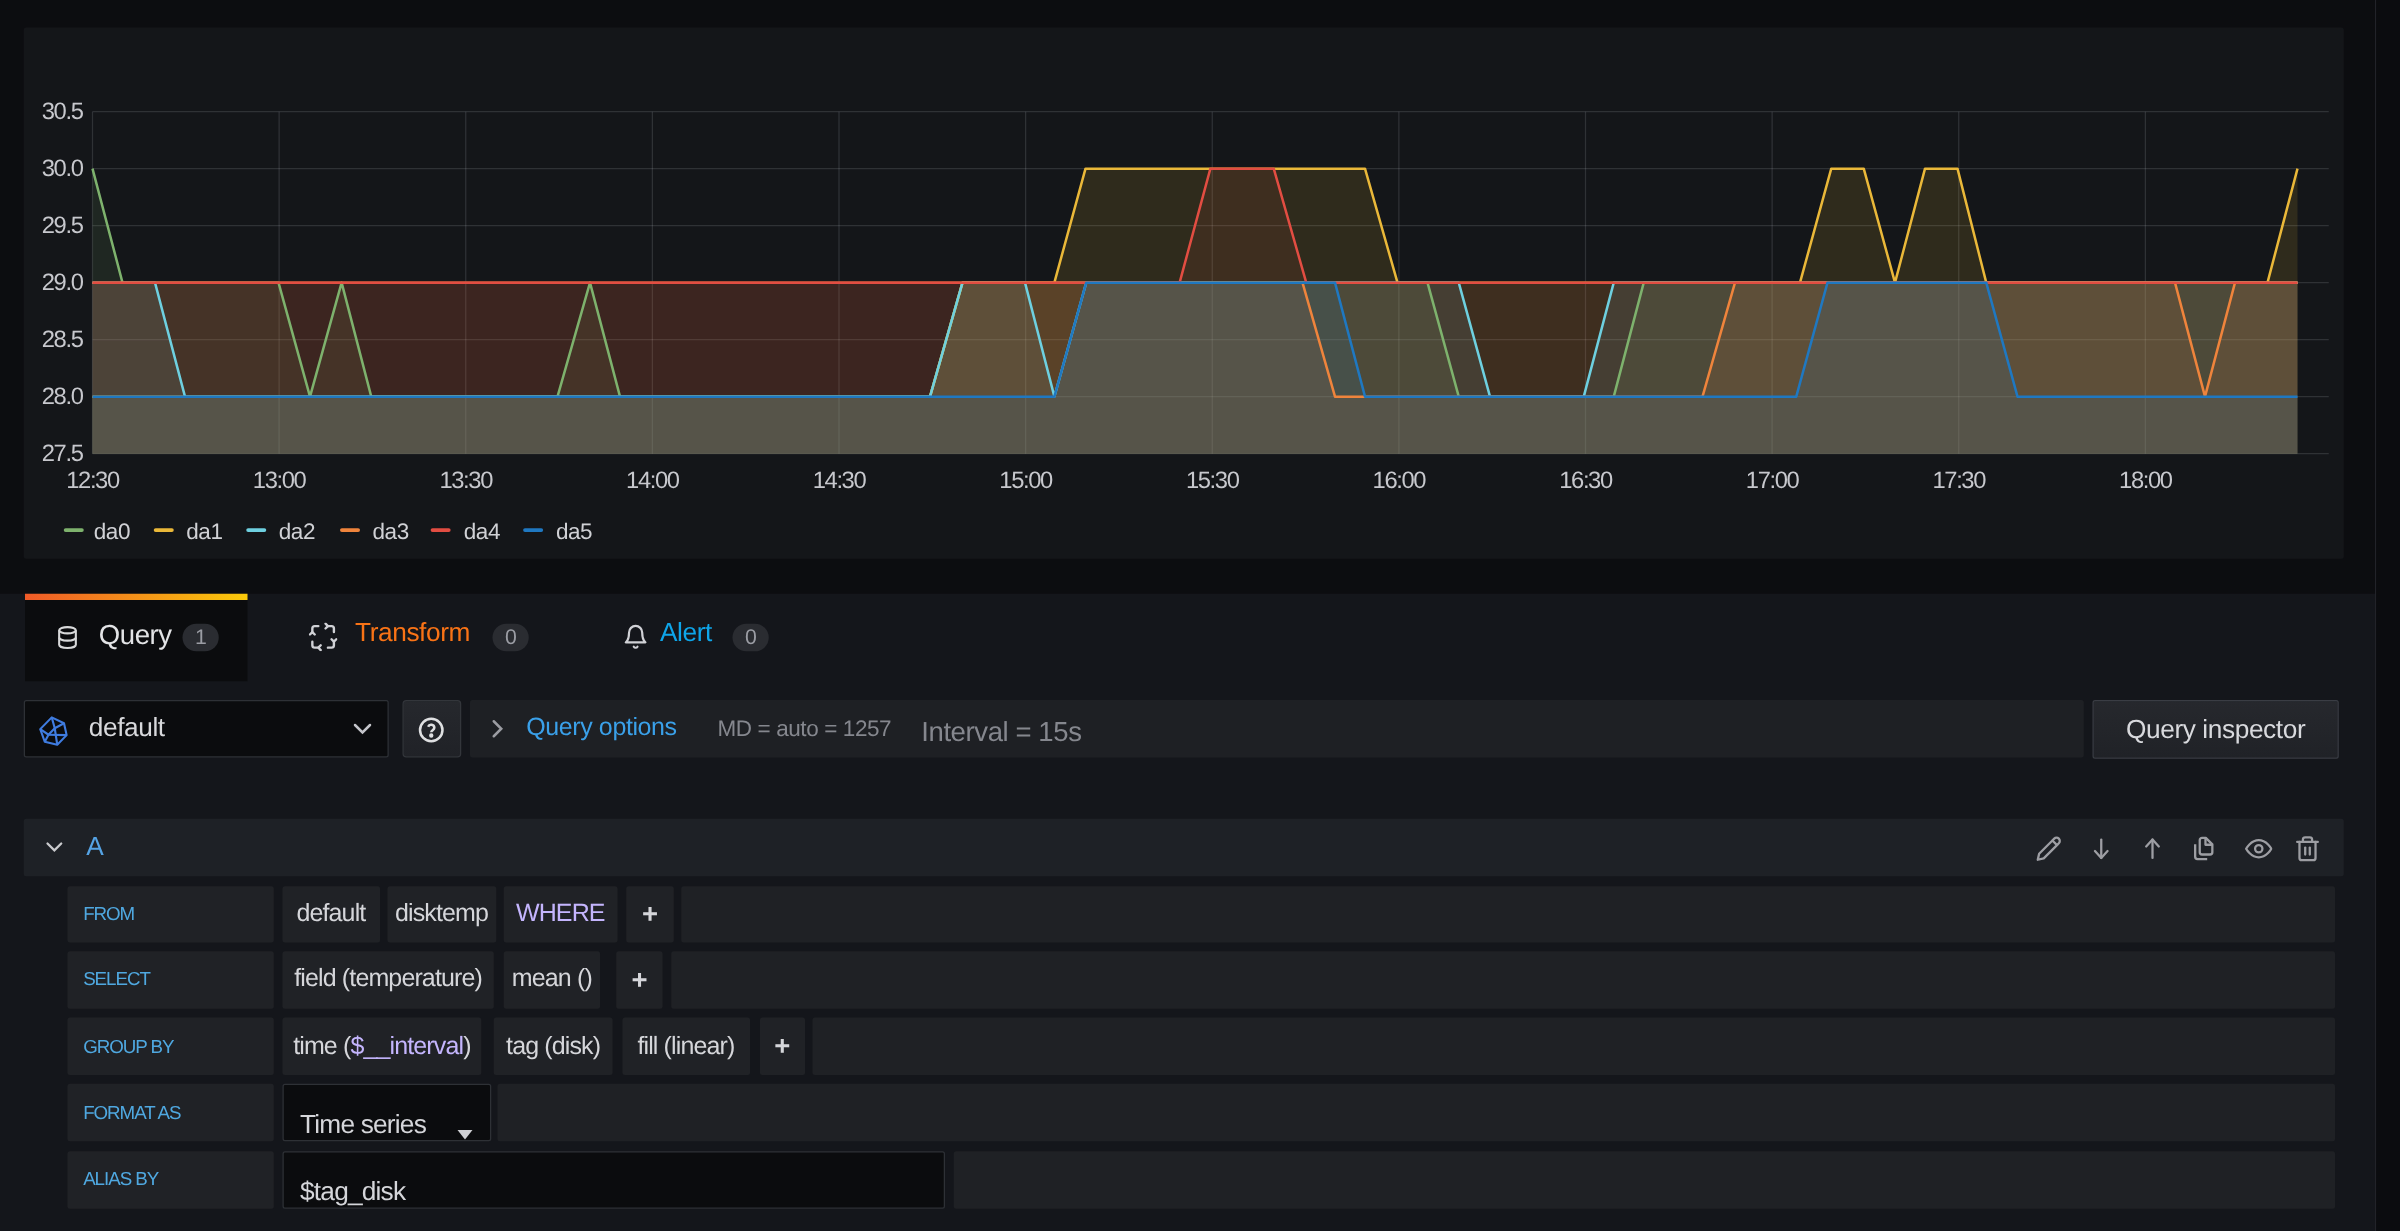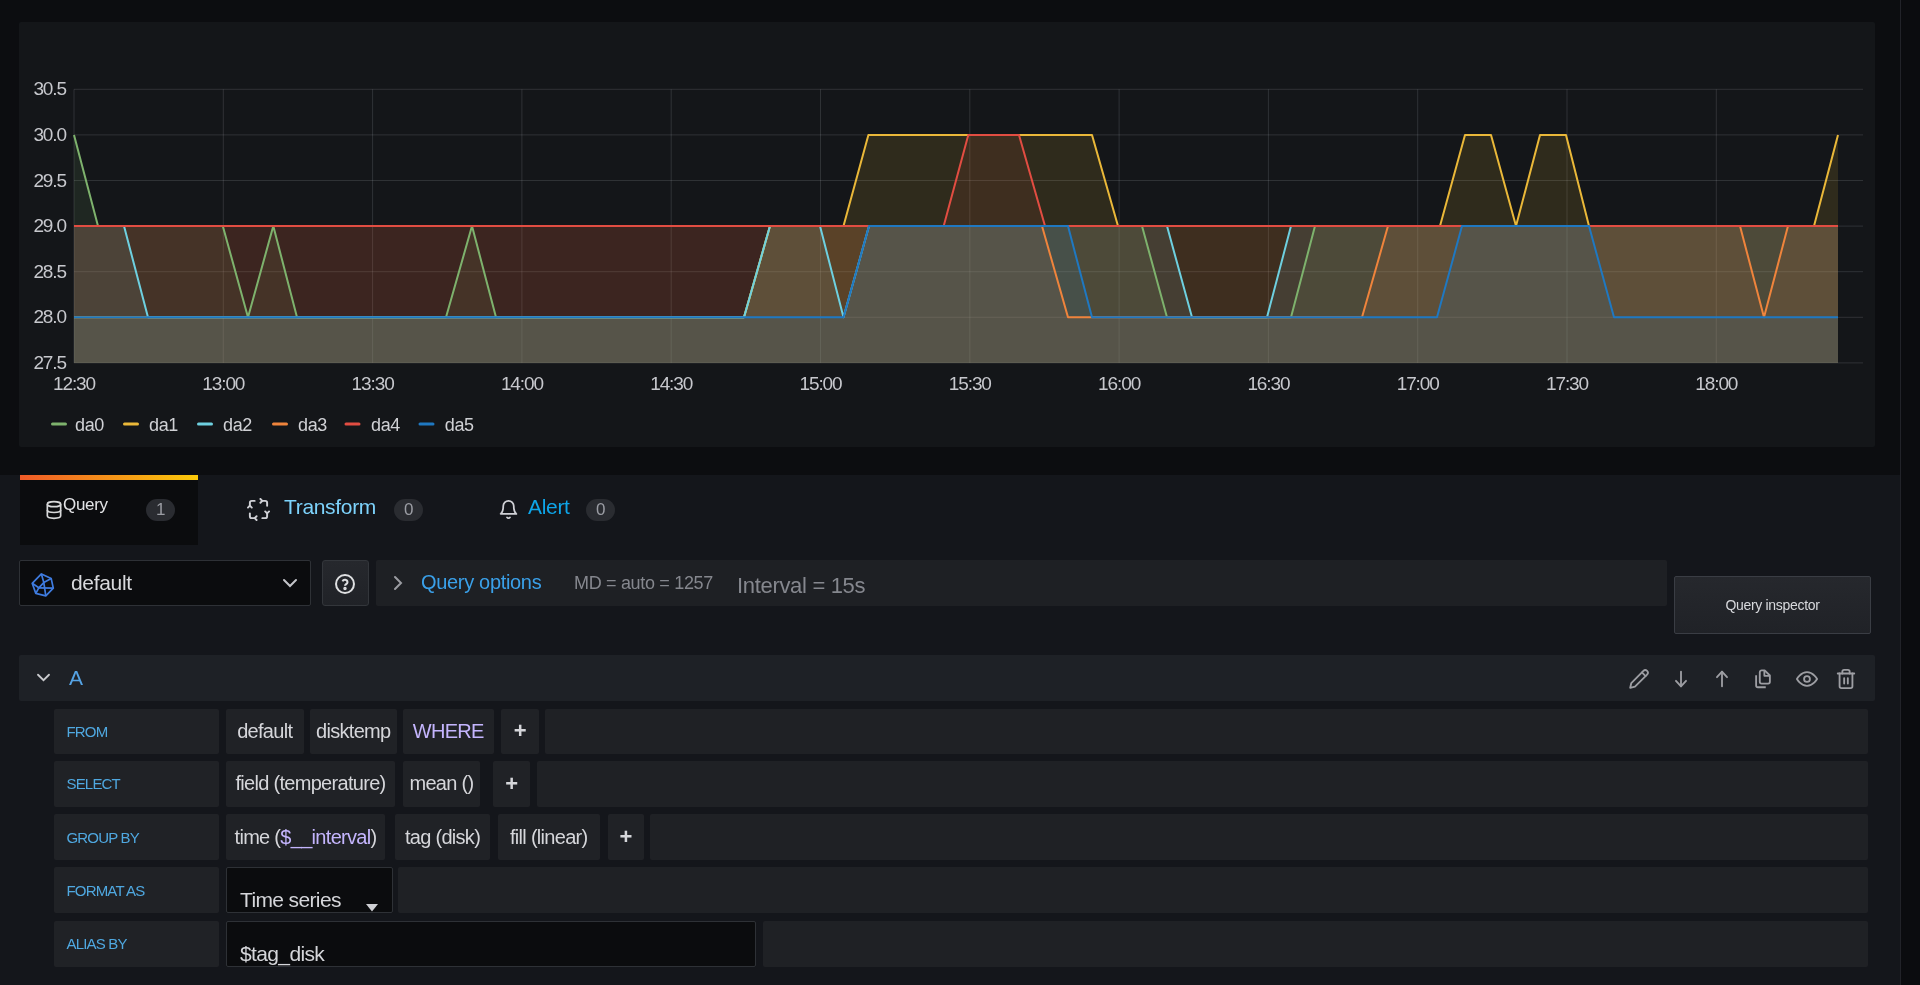--- a/index.html
+++ b/index.html
@@ -86,34 +86,34 @@
 
 <div class="abs" style="left:0;top:475px;width:1900px;height:510px;background:#14161b"></div>
 <div class="abs" style="left:20px;top:475px;width:178px;height:5px;background:linear-gradient(90deg,#f05a28,#fbca0a)"></div>
 <div class="abs" style="left:20px;top:480px;width:178px;height:65px;background:#0b0c0e"></div>
 
 <svg class="abs" style="left:44px;top:500px" width="20" height="20" viewBox="0 0 24 24" fill="none" stroke="#d8d9da" stroke-width="2">
     <ellipse cx="12" cy="5" rx="8" ry="3"></ellipse>
     <path d="M4 5v7c0 1.7 3.6 3 8 3s8-1.3 8-3V5"></path>
     <path d="M4 12v7c0 1.7 3.6 3 8 3s8-1.3 8-3v-7"></path>
   </svg>
-<div class="abs" style="left:63px;top:495px;font-size:17px;color:#e3e4e6">Query</div>
+<div class="abs" style="left:79px;top:495px;font-size:22px;color:#e3e4e6">Query</div>
 <div class="abs" style="left:146px;top:499px;width:29px;height:22px;background:#2a2c31;border-radius:11px;color:#9b9da4;font-size:17px;text-align:center;line-height:22px">1</div>
 
 <svg class="abs" style="left:247px;top:498px" width="23" height="23" viewBox="0 0 24 24" fill="none" stroke="#d0d1d6" stroke-width="2" stroke-linecap="round" stroke-linejoin="round">
     <path d="M16 3h3a2 2 0 0 1 2 2v3"></path>
     <path d="M21 16v3a2 2 0 0 1-2 2h-3"></path>
     <path d="M8 21H5a2 2 0 0 1-2-2v-3"></path>
     <path d="M3 8V5a2 2 0 0 1 2-2h3"></path>
     <polyline points="14 1 16 3 14 5"></polyline>
     <polyline points="23 14 21 16 19 14"></polyline>
     <polyline points="10 23 8 21 10 19"></polyline>
     <polyline points="1 10 3 8 5 10"></polyline>
   </svg>
-<div class="abs" style="left:284px;top:495px;font-size:21px;color:#7dd3fc">Transform</div>
+<div class="abs" style="left:284px;top:495px;font-size:21px;color:#f97316">Transform</div>
 <div class="abs" style="left:394px;top:499px;width:29px;height:22px;background:#2a2c31;border-radius:11px;color:#9b9da4;font-size:17px;text-align:center;line-height:22px">0</div>
 
 <svg class="abs" style="left:498px;top:498px" width="21" height="23" viewBox="0 0 24 24" fill="none" stroke="#d0d1d6" stroke-width="2" stroke-linecap="round" stroke-linejoin="round">
     <path d="M18 8a6 6 0 0 0-12 0c0 7-3 9-3 9h18s-3-2-3-9"></path>
     <path d="M13.7 21a2 2 0 0 1-3.4 0"></path>
   </svg>
 <div class="abs" style="left:528px;top:495px;font-size:21px;color:#0ea5e9">Alert</div>
 <div class="abs" style="left:586px;top:499px;width:29px;height:22px;background:#2a2c31;border-radius:11px;color:#9b9da4;font-size:17px;text-align:center;line-height:22px">0</div>
 
 <div class="darkinput" style="left:19px;top:560px;width:292px;height:46px"></div>
@@ -135,21 +135,21 @@
     <path d="M9.3 9.2a2.8 2.8 0 0 1 5.4 0.9c0 1.9-2.7 2.2-2.7 3.8"></path>
     <circle cx="12" cy="16.8" r="0.8" fill="#dfe0e2"></circle>
   </svg>
 <div class="abs" style="left:376px;top:560px;width:1291px;height:46px;background:#1e2024;border-radius:2px"></div>
 <svg class="abs" style="left:392px;top:574px" width="12" height="18" viewBox="0 0 12 18" fill="none" stroke="#9b9ca2" stroke-width="2" stroke-linecap="round">
     <polyline points="3 3 9 9 3 15"></polyline>
   </svg>
 <div class="abs" style="left:421px;top:571px;font-size:20px;font-weight:500;color:#3aa0e9">Query options</div>
 <div class="abs" style="left:574px;top:573px;font-size:18px;color:#85878e">MD = auto = 1257</div>
 <div class="abs" style="left:737px;top:573px;font-size:22px;color:#85878e">Interval = 15s</div>
-<div class="abs" style="left:1674px;top:576px;width:197px;height:58px;background:linear-gradient(#26282d,#202227);border:1px solid #3a3d44;border-radius:2px;color:#d8d9dd;font-size:14px;display:flex;align-items:center;justify-content:center">Query inspector</div>
+<div class="abs" style="left:1674px;top:560px;width:197px;height:47px;background:linear-gradient(#26282d,#202227);border:1px solid #3a3d44;border-radius:2px;color:#d8d9dd;font-size:21px;display:flex;align-items:center;justify-content:center">Query inspector</div>
 
 <div class="abs" style="left:19px;top:655px;width:1856px;height:46px;background:#1e2126;border-radius:2px"></div>
 <svg class="abs" style="left:36px;top:672px" width="15" height="11" viewBox="0 0 16 12" fill="none" stroke="#c9cacd" stroke-width="2" stroke-linecap="round">
     <polyline points="2 3 8 9 14 3"></polyline>
   </svg>
 <div class="abs" style="left:69px;top:666px;font-size:21px;font-weight:500;color:#55a3e4">A</div>
 <svg class="abs" style="left:1628px;top:668px" width="22" height="22" viewBox="0 0 24 24" fill="none" stroke="#9d9ea3" stroke-width="2" stroke-linejoin="round">
     <path d="M15.2 4.8 19.2 8.8 7.6 20.4 2.4 21.6 3.6 16.4Z"></path>
     <path d="M15.2 4.8 16.8 3.2a2.4 2.4 0 0 1 4 4L19.2 8.8"></path>
   </svg>

